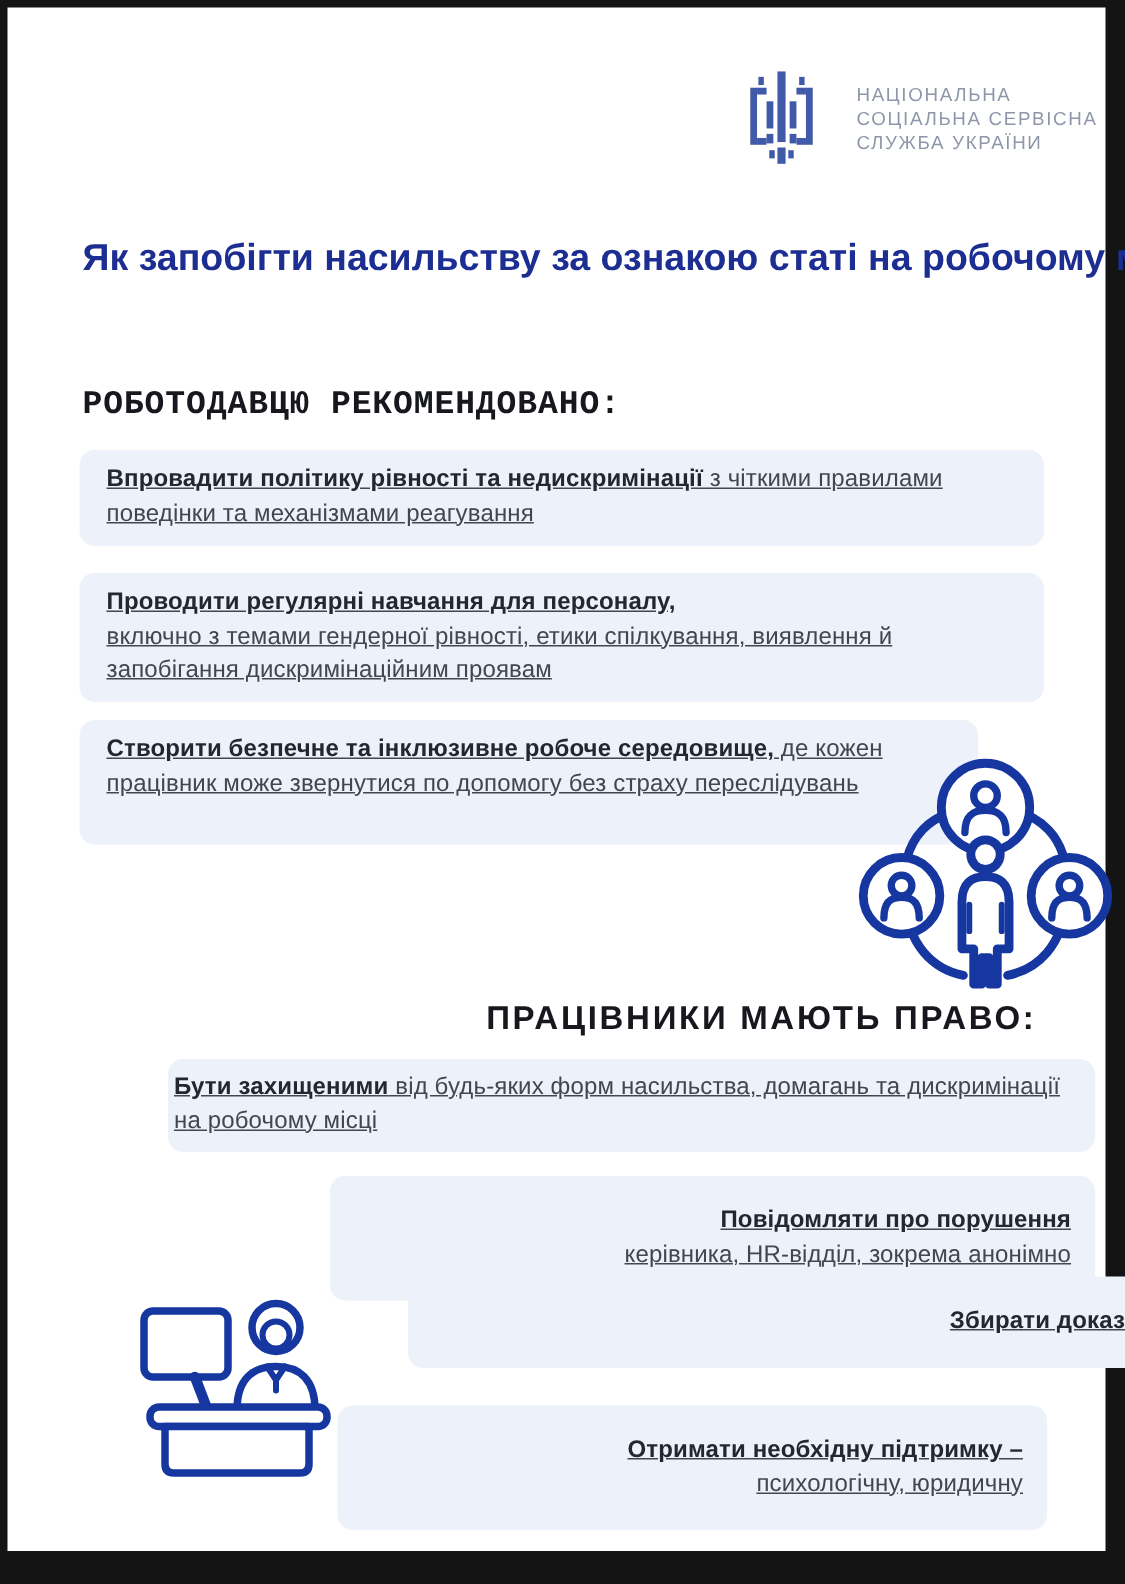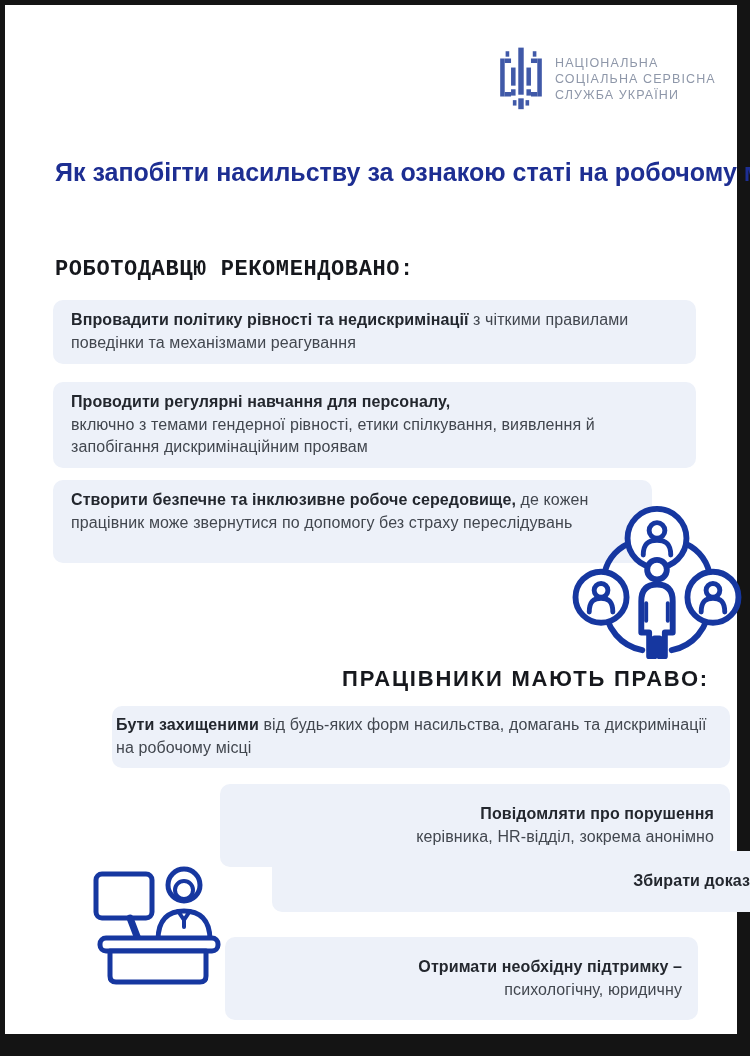--- a/index.html
+++ b/index.html
@@ -9,21 +9,21 @@
     position:relative;
     overflow:hidden;
     font-family:"Liberation Sans", sans-serif;
   }
   .sheet{
     position:absolute;left:5px;top:5px;
     width:732px;height:1029px;
     background:#ffffff;
   }
   
-  .logo{position:absolute;left:492px;top:39px;display:flex;gap:10px;}
+  .logo{position:absolute;left:492px;top:39px;display:flex;gap:26px;}
   .logo-emblem{width:48px;height:67px;flex:0 0 auto;}
   .logo-text{
     margin-top:11px;
     font-size:12.5px;line-height:16px;
     letter-spacing:1.1px;
     color:#8e97a9;font-weight:500;
     text-transform:uppercase;
     white-space:nowrap;
   }
   
@@ -34,31 +34,32 @@
     white-space:nowrap;
   }
   
   .sec-header{
     position:absolute;
     font-size:22px;font-weight:700;
     color:#16181d;letter-spacing:0.6px;
     white-space:nowrap;
   }
   .sec-header.employers{left:50px;top:252px;font-family:Liberation Mono, monospace;}
-  .sec-header.employees{top:661px;right:28px;letter-spacing:1.8px;}
+  .sec-header.employees{top:661px;right:46px;letter-spacing:1.8px;}
   
   .card{
     position:absolute;
     background:#edf1f9;
     border-radius:10px;
     box-sizing:border-box;
     font-size:16px;line-height:22.5px;
     letter-spacing:0.1px;
     color:#42474f;
     padding:9px 18px;
+    text-decoration:underline;
   }
   .card b{color:#23272e;font-weight:700;}
   .card .block{display:block;}
   .card.r{text-align:right;padding:19px 16px;}
   .card-1{left:48px;top:295px;width:643px;min-height:64px;}
   .card-2{left:48px;top:377px;width:643px;min-height:80px;}
   .card-3{left:48px;top:475px;width:599px;min-height:83px;}
   .card-a{left:107px;top:701px;width:618px;min-height:62px;padding:8px 4px;}
   .card-b{left:215px;top:779px;width:510px;min-height:53px;}
   .card-c{left:267px;top:846px;width:504px;min-height:55px;}

